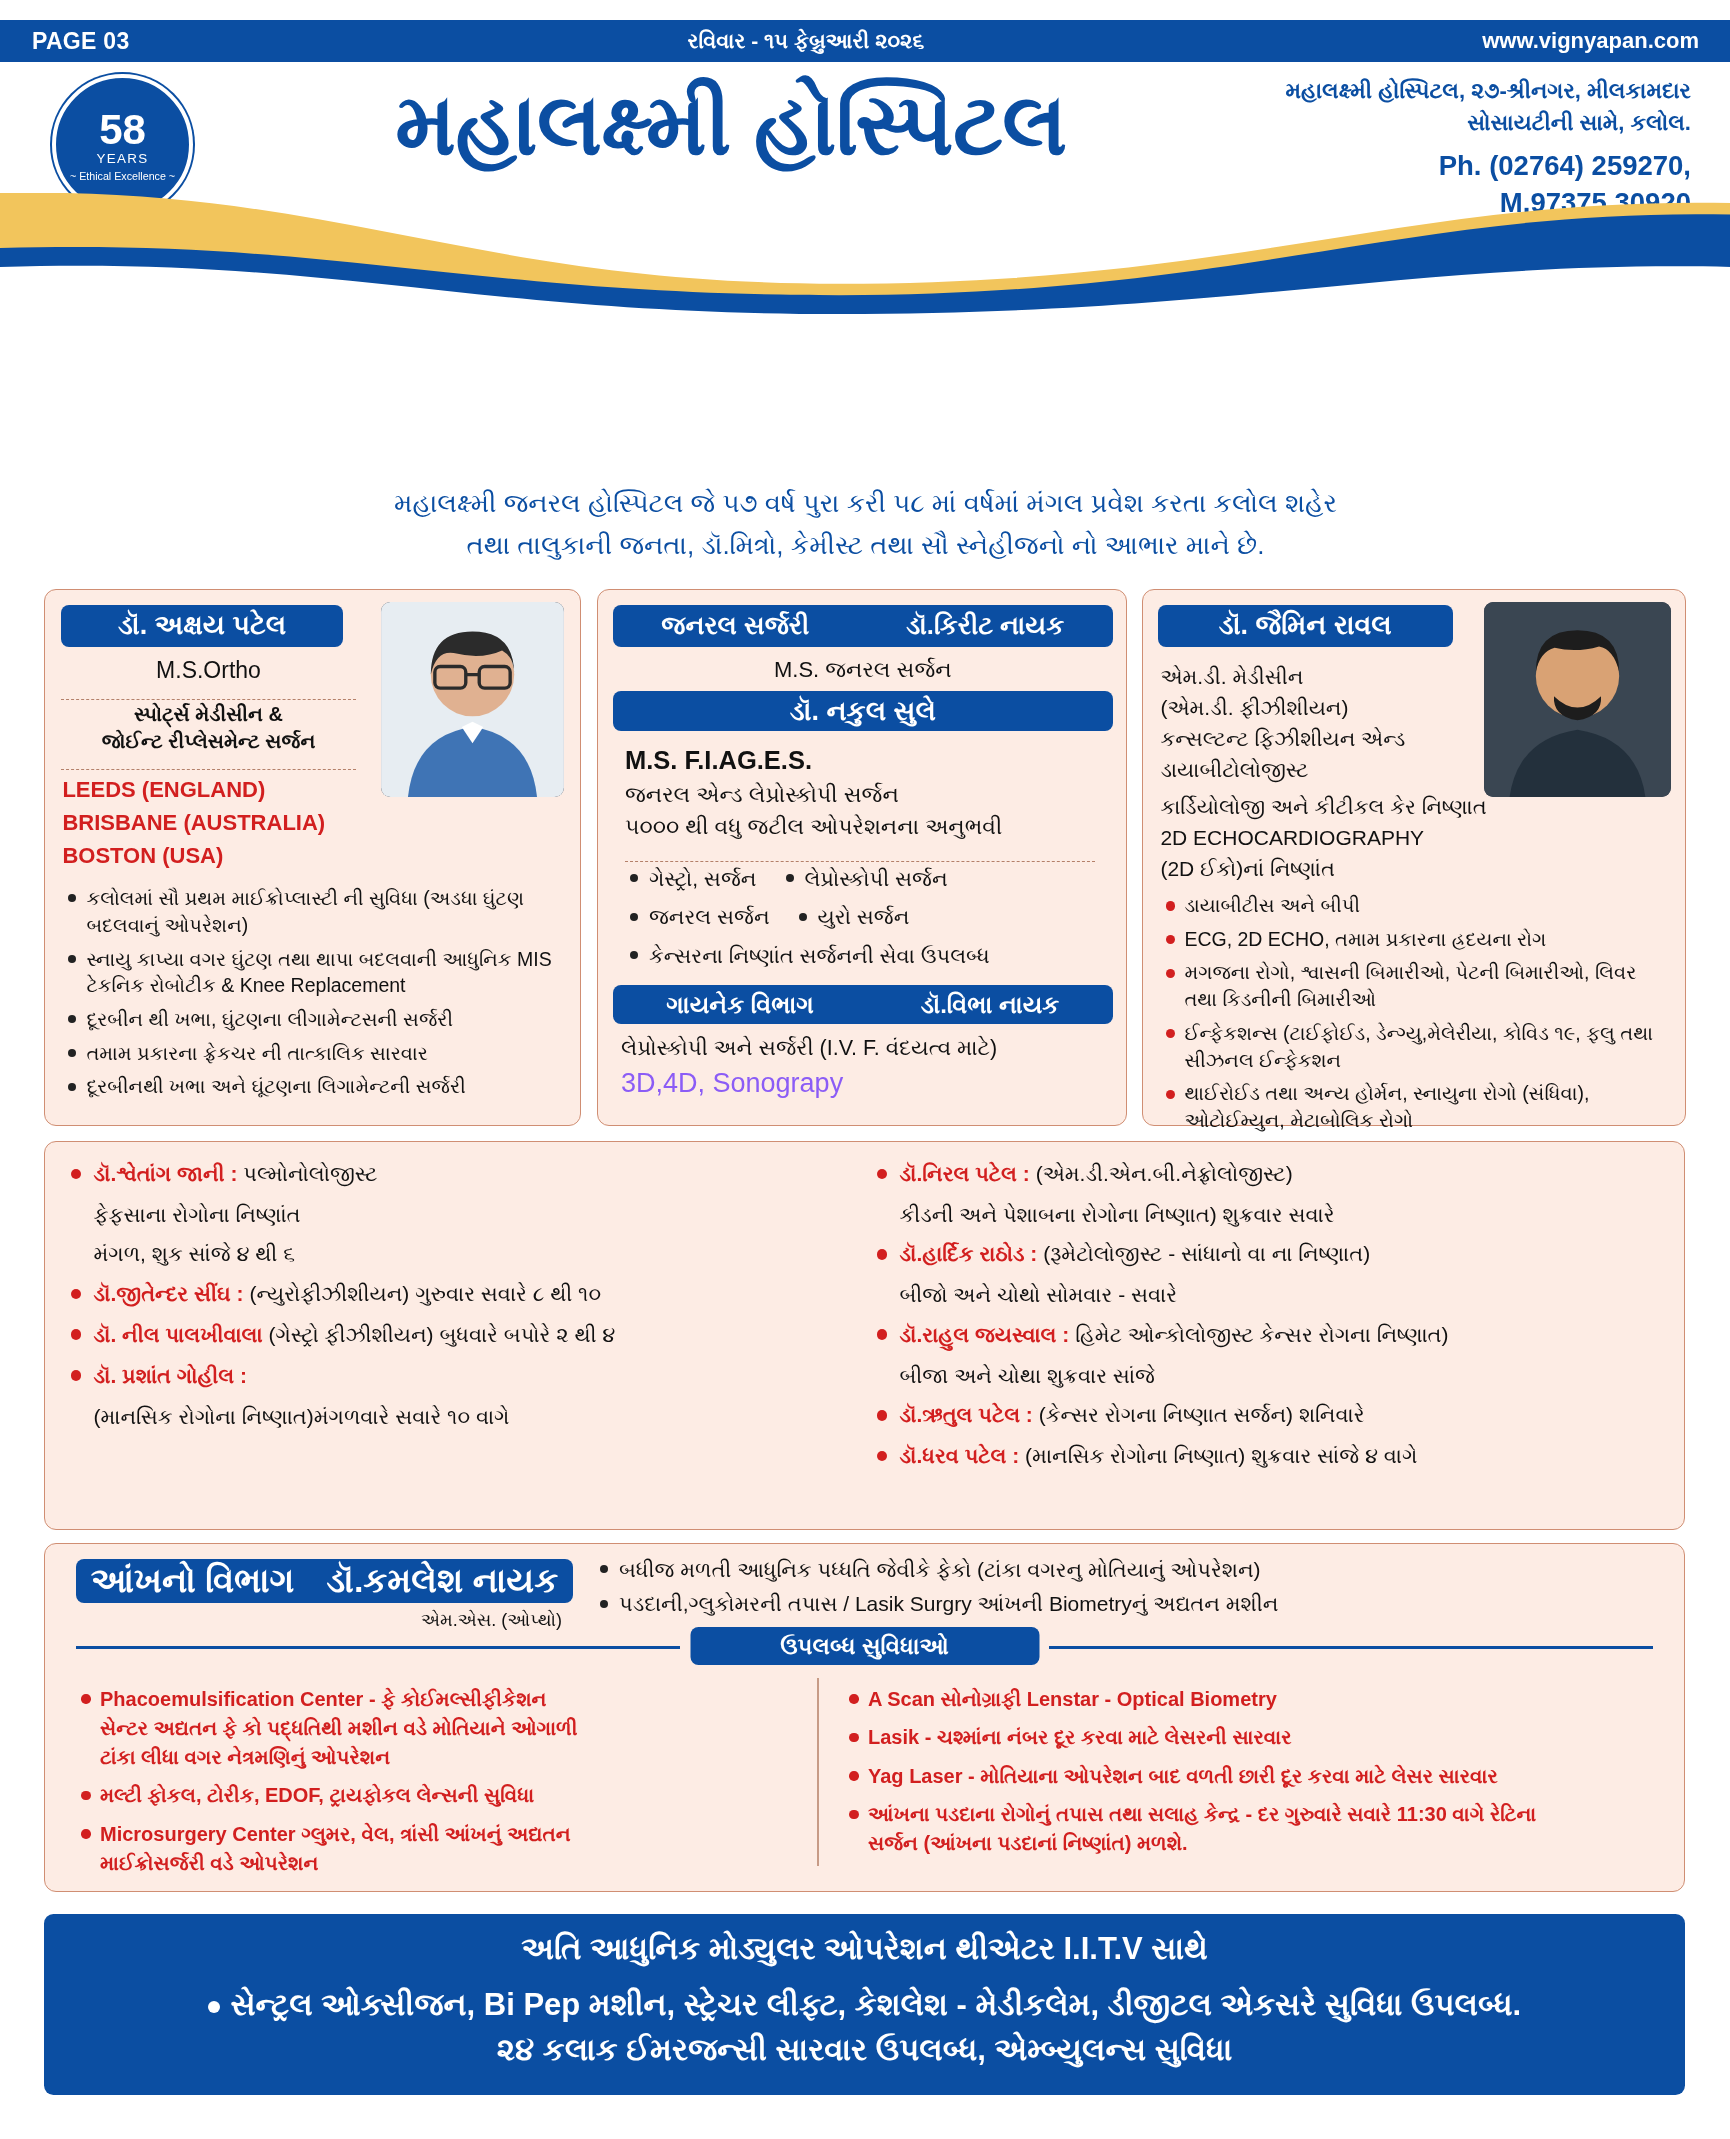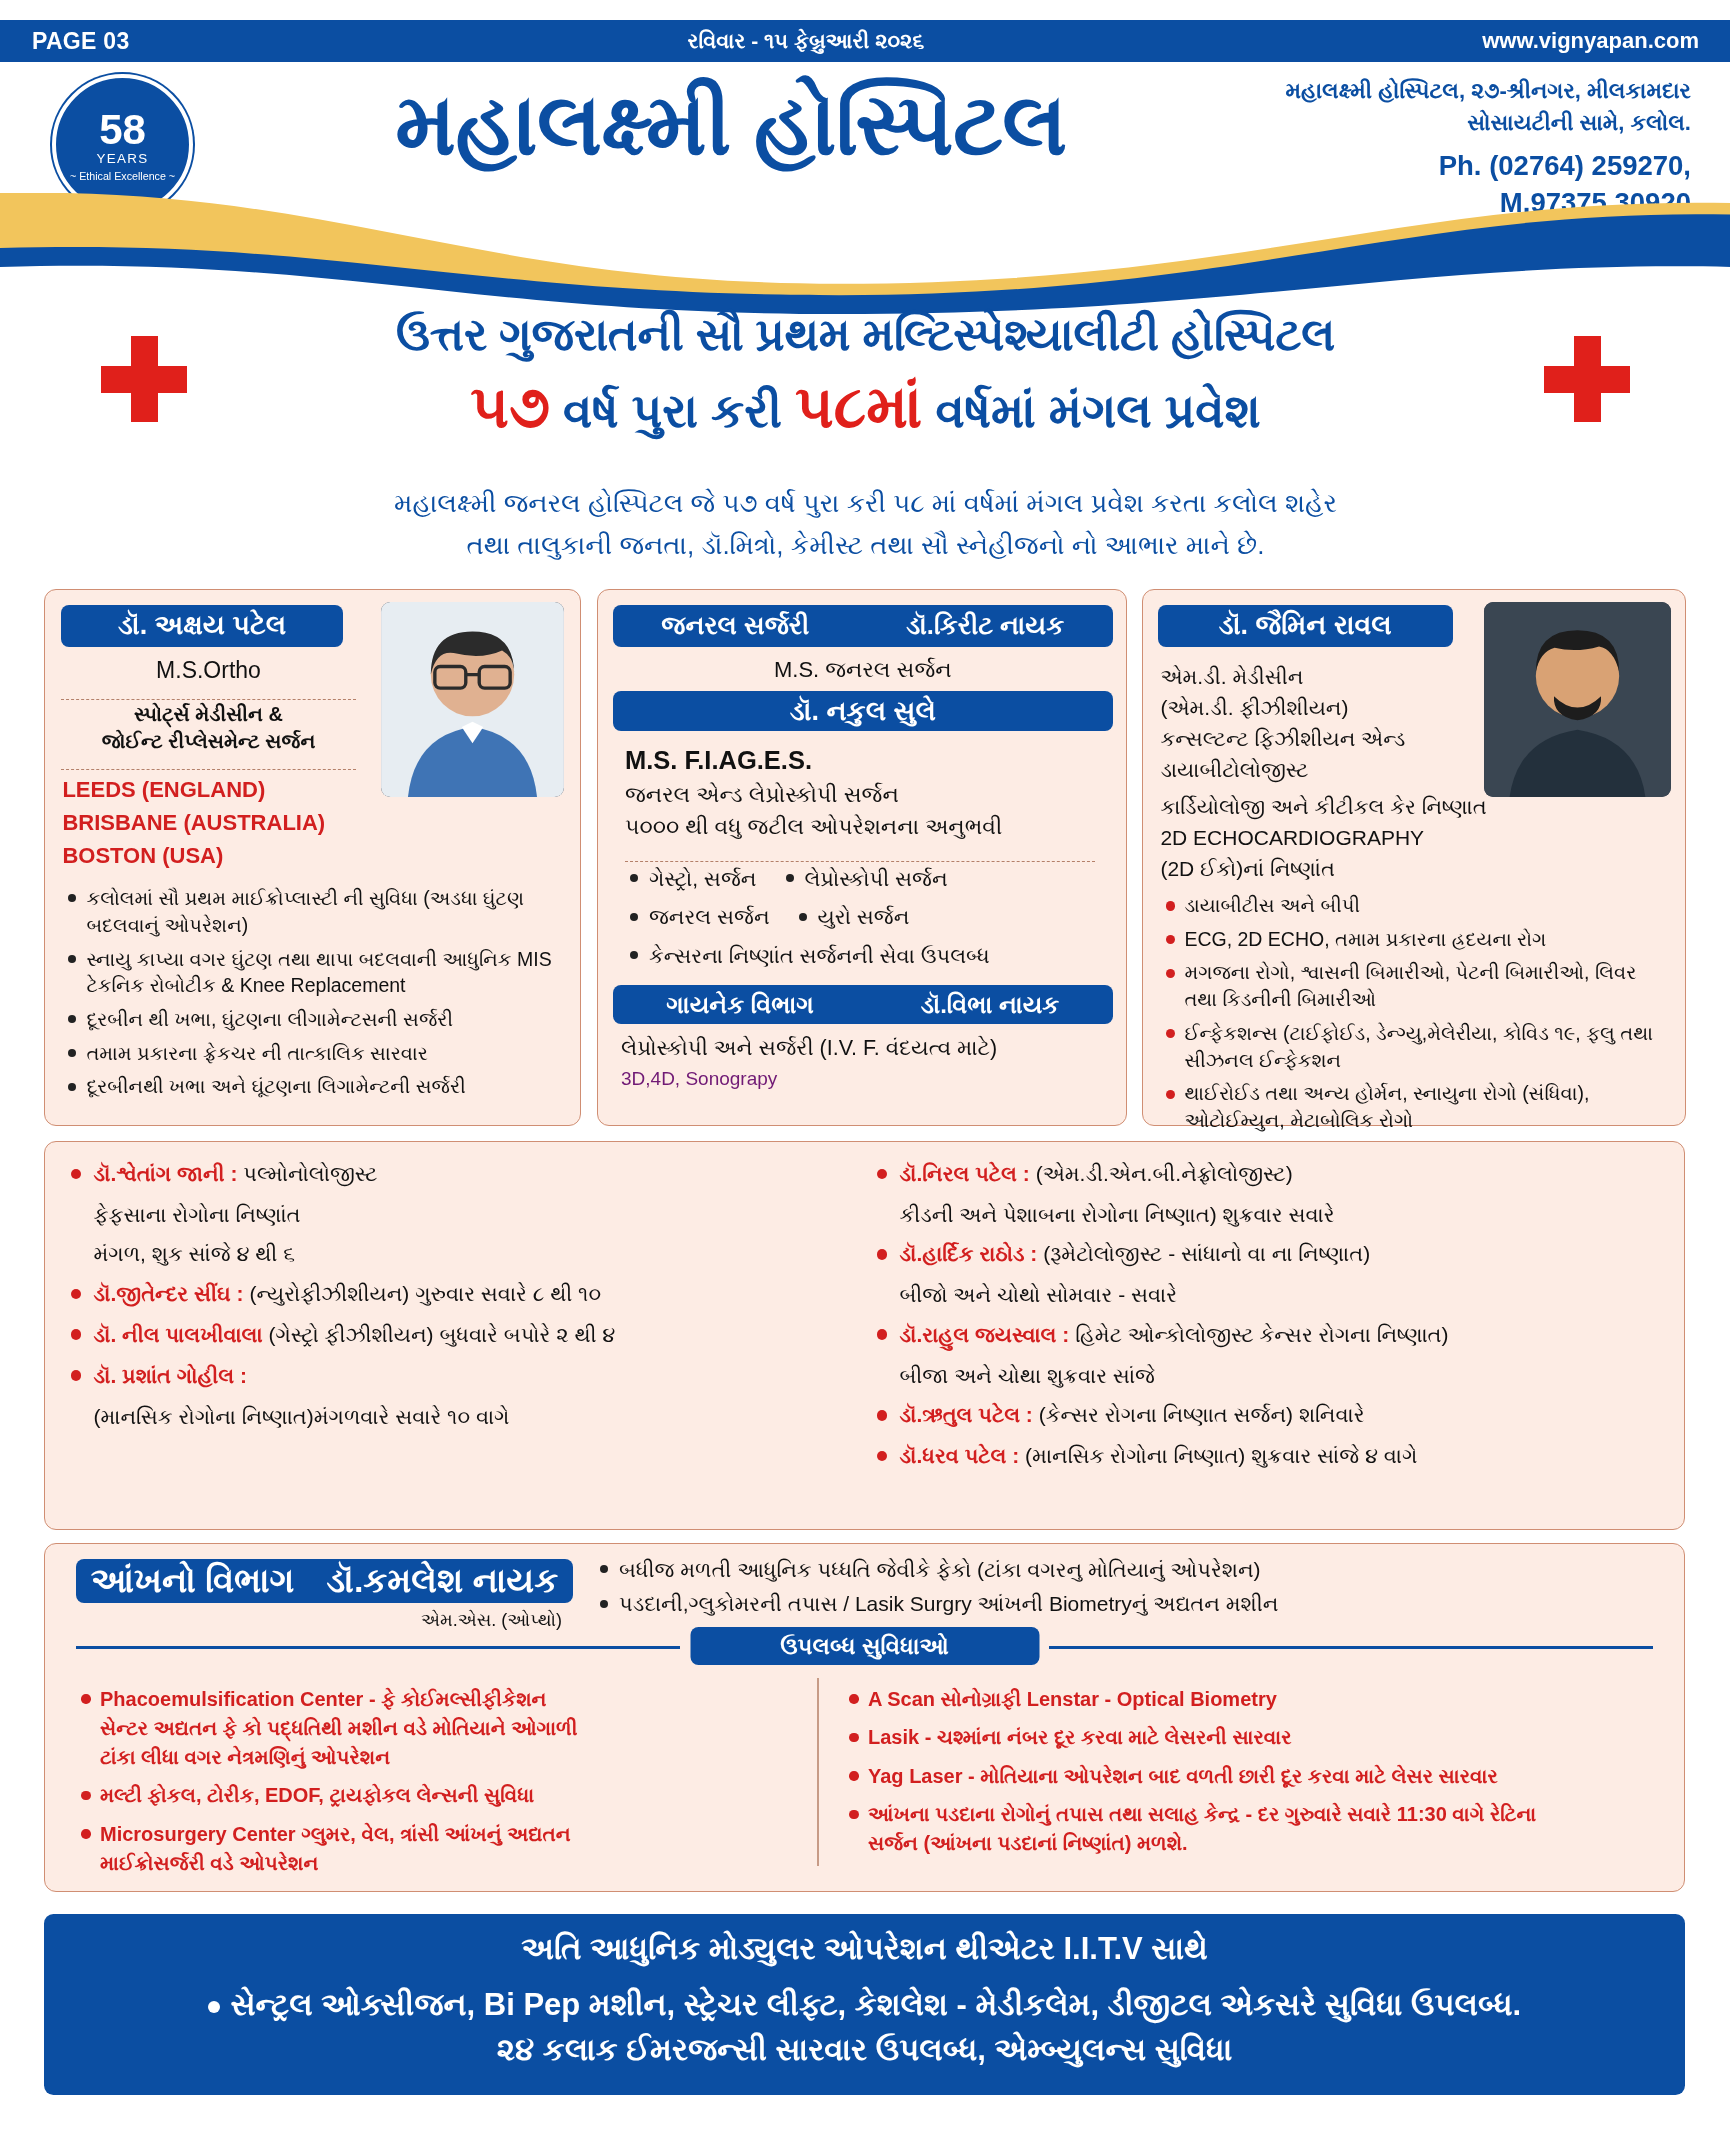--- a/index.html
+++ b/index.html
@@ -195,31 +195,20 @@
     </div>
   </div>
 
   <div class="wave">
     <svg width="1731" height="121" viewBox="0 0 2579 180" preserveAspectRatio="none">
       <path d="M0,10 C500,0 700,150 1250,150 C1850,150 2100,20 2579,30 L2579,110 C2100,100 1850,180 1250,180 C700,180 500,95 0,110 Z" fill="#0b4ea2"></path>
       <path d="M0,0 C500,-10 700,135 1250,135 C1850,135 2100,5 2579,15 L2579,32 C2100,22 1850,152 1250,152 C700,152 500,68 0,82 Z" fill="#f2c55c"></path>
     </svg>
   </div>
 
-  <div class="headline">
-    <div class="cross left"></div>
-    <div class="cross right"></div>
-    <div class="h1">ઉત્તર ગુજરાતની સૌ પ્રથમ મલ્ટિસ્પેશ્યાલીટી હોસ્પિટલ</div>
-    <div class="h2">
-      <span class="red">૫૭</span>
-      <span>વર્ષ પુરા કરી</span>
-      <span class="red">૫૮માં</span>
-      <span>વર્ષમાં મંગલ પ્રવેશ</span>
-    </div>
-  </div>
 
   <div class="subtext">
     <div>મહાલક્ષ્મી જનરલ હોસ્પિટલ જે ૫૭ વર્ષ પુરા કરી ૫૮ માં વર્ષમાં મંગલ પ્રવેશ કરતા કલોલ શહેર</div>
     <div>તથા તાલુકાની જનતા, ડૉ.મિત્રો, કેમીસ્ટ તથા સૌ સ્નેહીજનો નો આભાર માને છે.</div>
   </div>
 
   <div class="card" id="card-akshay">
     <div class="ribbon rb-title" style="position:absolute;left:16px;top:14.8px;width:282px;height:42px;">ડૉ. અક્ષય પટેલ</div>
 
     <div class="doc-photo" style="left:336px; top:12px; width:183px; height:195px;">
@@ -283,21 +272,21 @@
       <ul class="bullet-list">
         <li style="font-size:21px;">કેન્સરના નિષ્ણાંત સર્જનની સેવા ઉપલબ્ધ</li>
       </ul>
     </div>
 
     <div class="ribbon" style="position:absolute;left:14.8px;top:395px;width:500px;height:39px;font-size:24px;justify-content:space-around;">
       <span>ગાયનેક વિભાગ</span>
       <span>ડૉ.વિભા નાયક</span>
     </div>
     <div style="position:absolute;left:23px;top:446px;width:497px;font-size:21.5px;color:#111;">લેપ્રોસ્કોપી અને સર્જરી (I.V. F. વંદયત્વ માટે)</div>
-    <div style="position:absolute;left:23px;top:478px;width:497px;font-size:19px;color:#701a75;">3D,4D, Sonograpy</div>
+    <div style="position:absolute;left:23px;top:478px;width:497px;font-size:27px;color:#8b5cf6;">3D,4D, Sonograpy</div>
   </div>
 
   <div class="card" id="card-jaimin">
     <div class="ribbon rb-title" style="position:absolute;left:14.8px;top:14.8px;width:295px;height:42px;">ડૉ. જૈમિન રાવલ</div>
 
     <div class="doc-photo" style="left:341px; top:12px; width:187px; height:195px;">
       <svg width="187" height="195" viewBox="0 0 278 290">
         <rect width="278" height="290" fill="#3a4652"></rect>
         <circle cx="139" cy="110" r="62" fill="#d9a274"></circle>
         <path d="M77,104 q0,-62 62,-62 q62,0 62,62 q-8,-34 -30,-38 q-34,10 -66,2 q-22,6 -28,36z" fill="#1d1d1d"></path>

